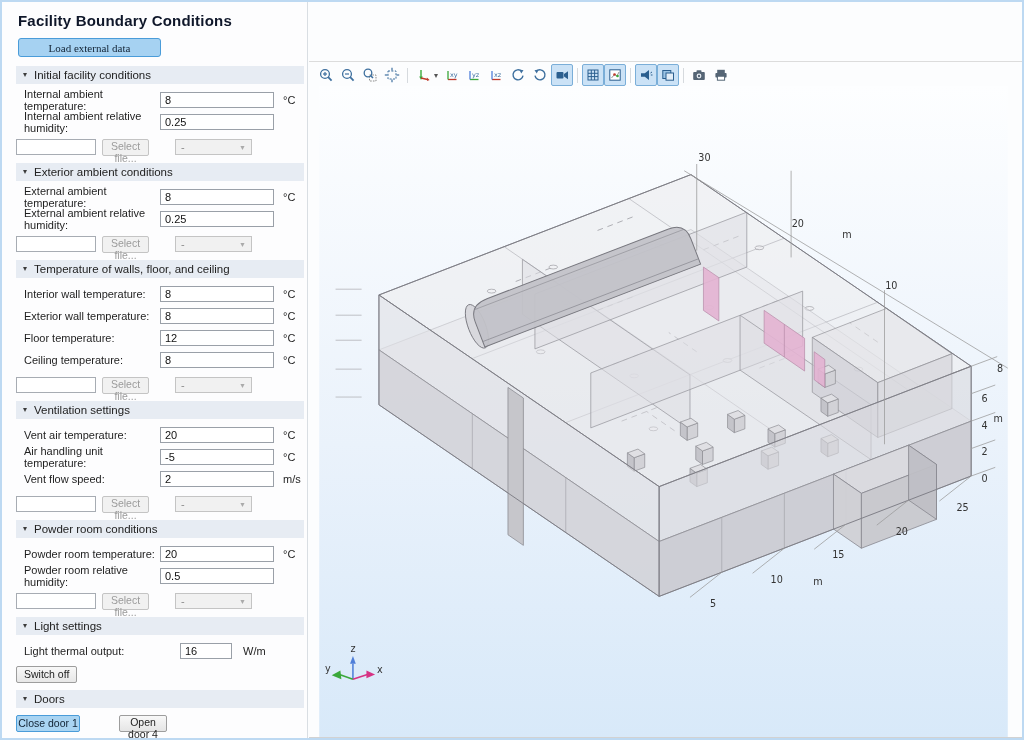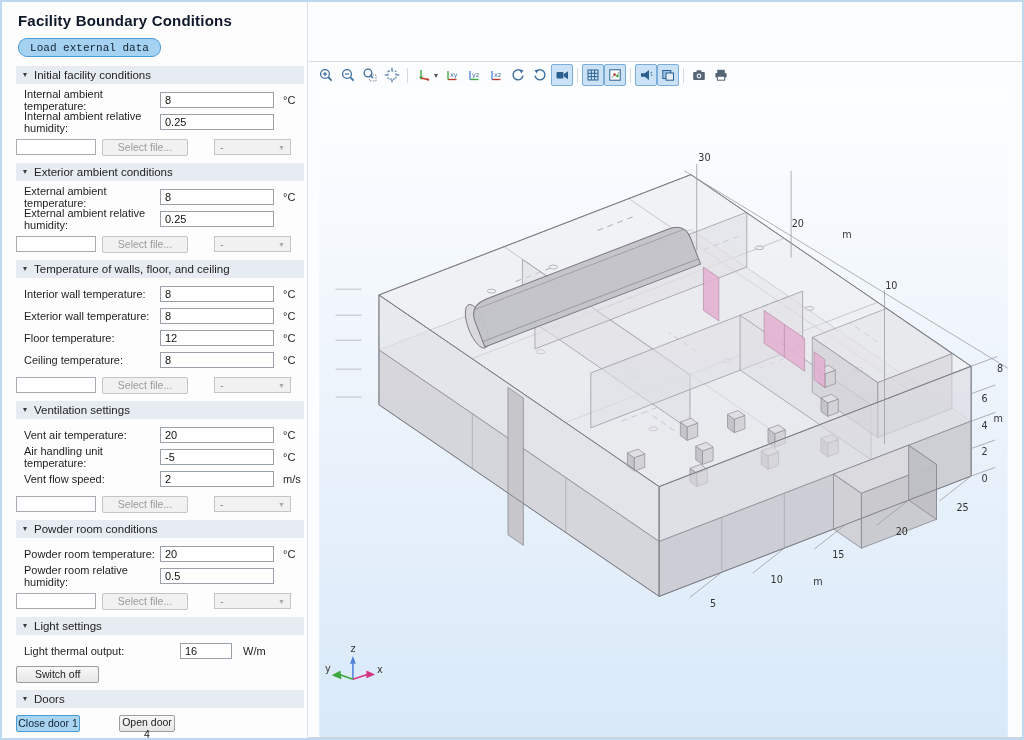--- a/index.html
+++ b/index.html
@@ -10,58 +10,58 @@
     font-family:"Liberation Sans", sans-serif; color:#1e1e1e;
   }
   
   .left-panel {
     position:absolute; left:0; top:0; width:306px; height:100%;
     background:#fdfdfe; border-right:1px solid #d9dee3; padding:10px 0 0 14px;
   }
   .app-title { font-size:15px; font-weight:600; color:#0f172a; margin:0 0 9px 2px; letter-spacing:.2px; }
   .load-btn {
     display:block; width:143px; height:19px; margin:0 0 9px 2px;
-    background:#a6d2f2; border:1px solid #4a9cd9; border-radius:9px;
-    font-family:Liberation Mono, monospace; font-size:11px; color:#123; cursor:pointer;
+    background:#a6d2f2; border:1px solid #4a9cd9; border-radius:3px;
+    font-family:Liberation Serif, serif; font-size:11px; color:#123; cursor:pointer;
   }
   .section { width:288px; margin-bottom:7px; }
   .section-header {
     height:18px; background:#e7ecf3; display:flex; align-items:center; gap:7px;
     font-size:11.5px; color:#222; padding-left:7px; margin-bottom:7px; cursor:default;
   }
   .section-header .caret { font-size:8px; color:#3c3c3c; line-height:1; }
   .field-row { display:flex; align-items:center; margin:0 0 5px 8px; height:17px; }
   .field-label { width:136px; flex:none; font-size:11px; color:#1e1e1e; }
   .field-input {
     width:114px; height:16px; flex:none; border:1px solid #9aa0a8; background:#fff;
     font-family:inherit; font-size:11px; padding:0 4px; color:#111;
   }
   .field-row.narrow .field-input { width:52px; margin-left:20px; }
   .unit { font-size:11px; margin-left:9px; color:#1e1e1e; }
   .field-row.narrow .unit { margin-left:11px; }
   .file-row { display:flex; align-items:center; margin:8px 0 7px 0; height:18px; }
   .file-input { width:80px; height:16px; border:1px solid #a7acb3; background:#fff; font-size:11px; padding:0 3px; font-family:inherit; }
   .select-btn {
-    width:86px; height:17px; margin-left:6px; background:#f1f1f1; border:1px solid #c4c4c4;
+    width:47px; height:17px; margin-left:6px; background:#f1f1f1; border:1px solid #c4c4c4;
     border-radius:2px; color:#9b9b9b; font-family:inherit; font-size:10.5px;
   }
   .dropdown {
     width:77px; height:16px; margin-left:26px; background:#f1f1f1; border:1px solid #c4c4c4;
     color:#8a8a8a; font-size:11px; display:flex; align-items:center; justify-content:space-between; padding:0 5px;
   }
   .dd-caret { font-size:7px; color:#aaa; }
   .btn-row { margin:3px 0 4px 0; }
   .small-btn {
-    height:17px; padding:0 18px; background:linear-gradient(#f8f8f8,#e7e7e7);
+    height:17px; padding:0 7px; background:linear-gradient(#f8f8f8,#e7e7e7);
     border:1px solid #9d9d9d; border-radius:2px; font-family:inherit; font-size:10.5px; color:#222; cursor:pointer;
   }
   .door-row { display:flex; align-items:center; margin-bottom:6px; }
   .door-btn { height:17px; font-family:inherit; font-size:10.5px; border-radius:2px; cursor:pointer; }
   .door-btn.close { width:64px; background:#a9d4f2; border:1px solid #4a9cd9; color:#123; }
-  .door-btn.open  { width:56px; margin-left:39px; background:linear-gradient(#f8f8f8,#e5e5e5); border:1px solid #9d9d9d; color:#222; }
+  .door-btn.open  { width:48px; margin-left:39px; background:linear-gradient(#f8f8f8,#e5e5e5); border:1px solid #9d9d9d; color:#222; }
   
   .hline-top { position:absolute; left:307px; top:59px; width:715px; height:1px; background:#dcdcdc; }
   .toolbar { position:absolute; left:313px; top:62px; height:22px; display:flex; align-items:center; }
   .tb { width:22px; height:22px; display:flex; align-items:center; justify-content:center;
         background:transparent; border:1px solid transparent; border-radius:2px; padding:0; cursor:pointer; }
   .tb.on { background:#cbe2f6; border-color:#7aaed8; }
   .tb-sep { width:1px; height:15px; background:#d6dade; margin:0 4px; }
   .tb-caret { font-size:8px; color:#555; margin:0 3px 0 0; cursor:pointer; }
   .scene-wrap { position:absolute; left:304px; top:84px; width:715px; height:651px; }
   .hline-bottom { position:absolute; left:307px; top:735px; width:715px; height:1px; background:#d2d2d2; }

